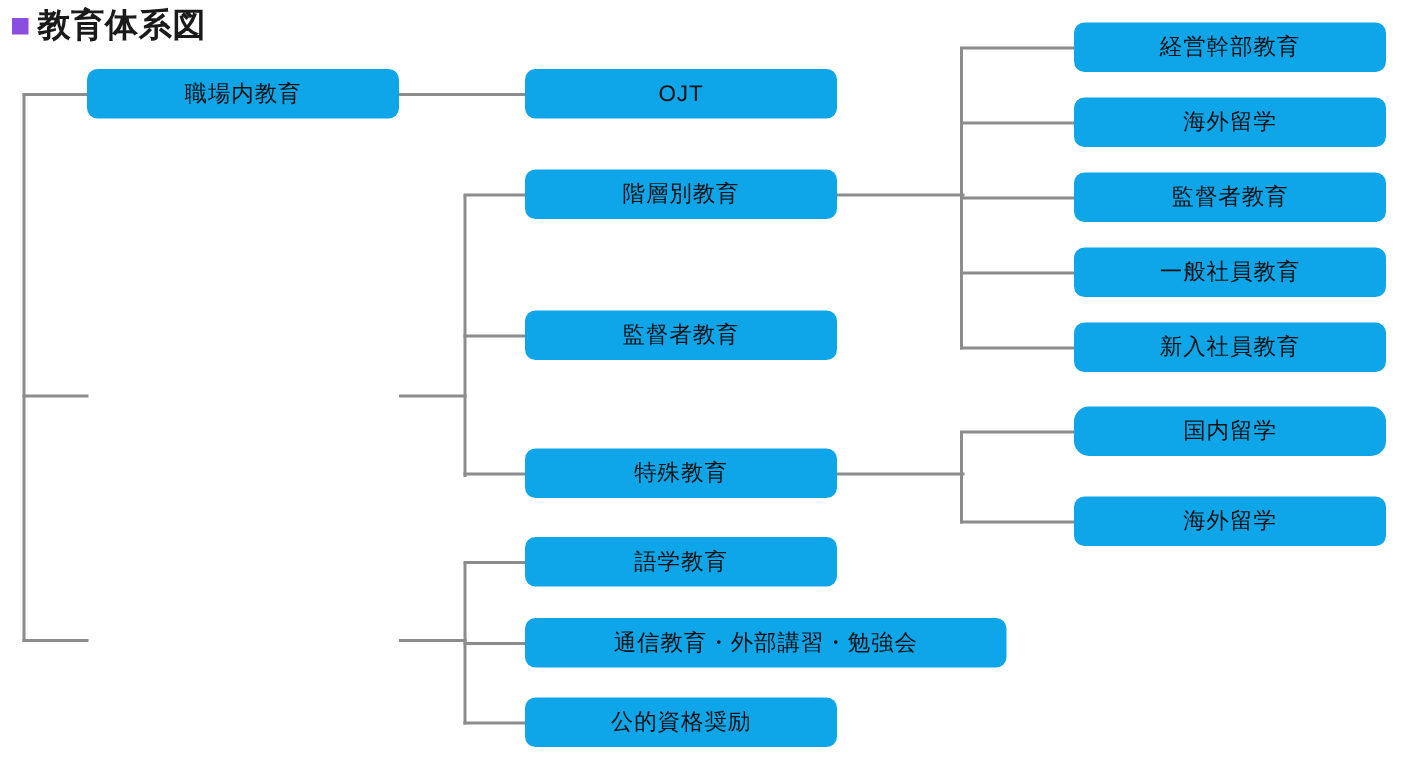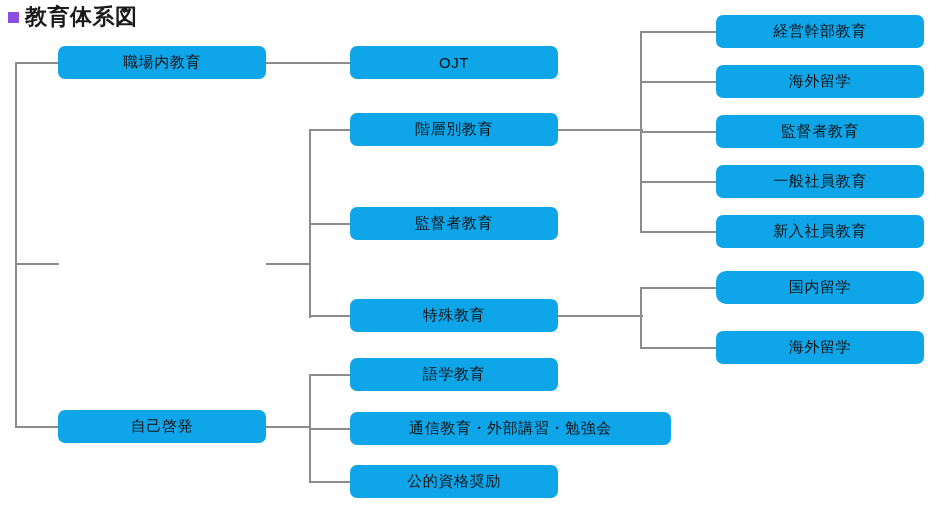--- a/index.html
+++ b/index.html
@@ -103,23 +103,20 @@
   <div class="ln h" style="left:640px; top:231px; width:77px;"></div>
 
   <div class="ln h" style="left:558px; top:315px; width:85px;"></div>
   <div class="ln v" style="left:640px; top:288px; height:61px;"></div>
   <div class="ln h" style="left:640px; top:287px; width:77px;"></div>
   <div class="ln h" style="left:640px; top:347px; width:77px;"></div>
 
   <div class="node" style="left:58px; top:46px; width:208px;">
     <span>職場内教育</span>
   </div>
-  <div class="node" style="left:58px; top:410px; width:208px;">
-    <span>自己啓発</span>
-  </div>
 
   <div class="node" style="left:350px; top:46px; width:208px;">
     <span>OJT</span>
   </div>
   <div class="node" style="left:350px; top:113px; width:208px;">
     <span>階層別教育</span>
   </div>
   <div class="node" style="left:350px; top:207px; width:208px;">
     <span>監督者教育</span>
   </div>

